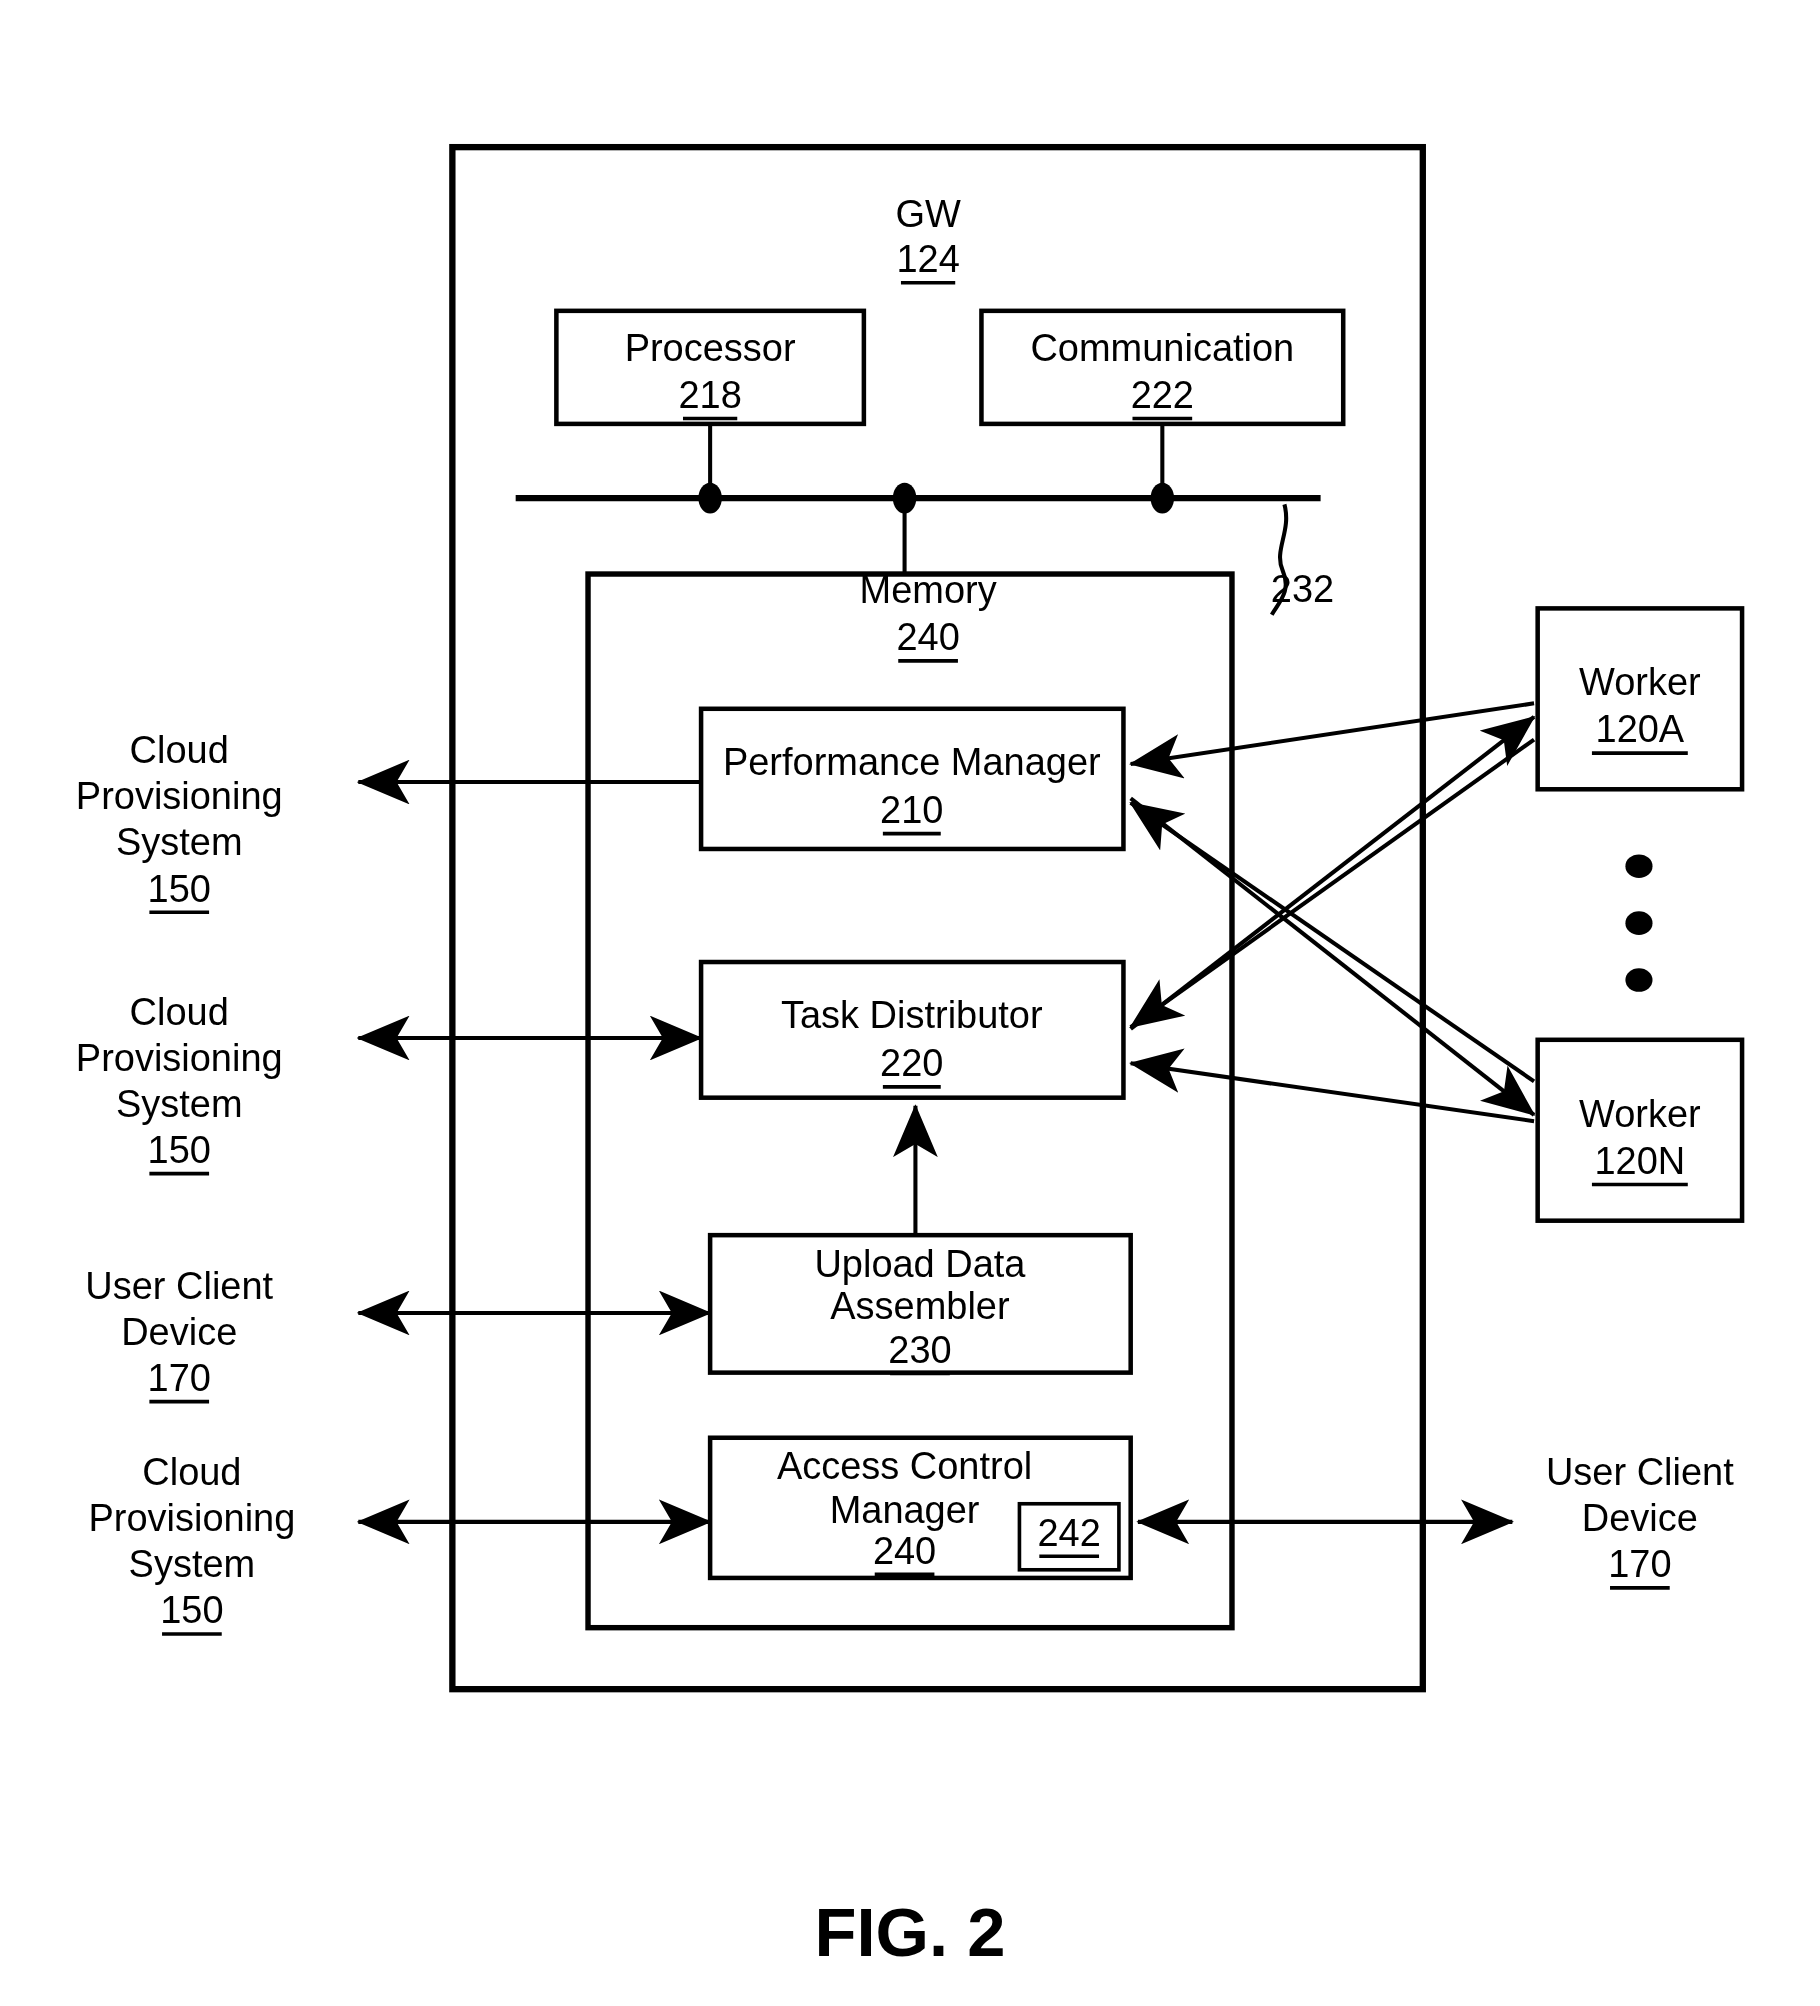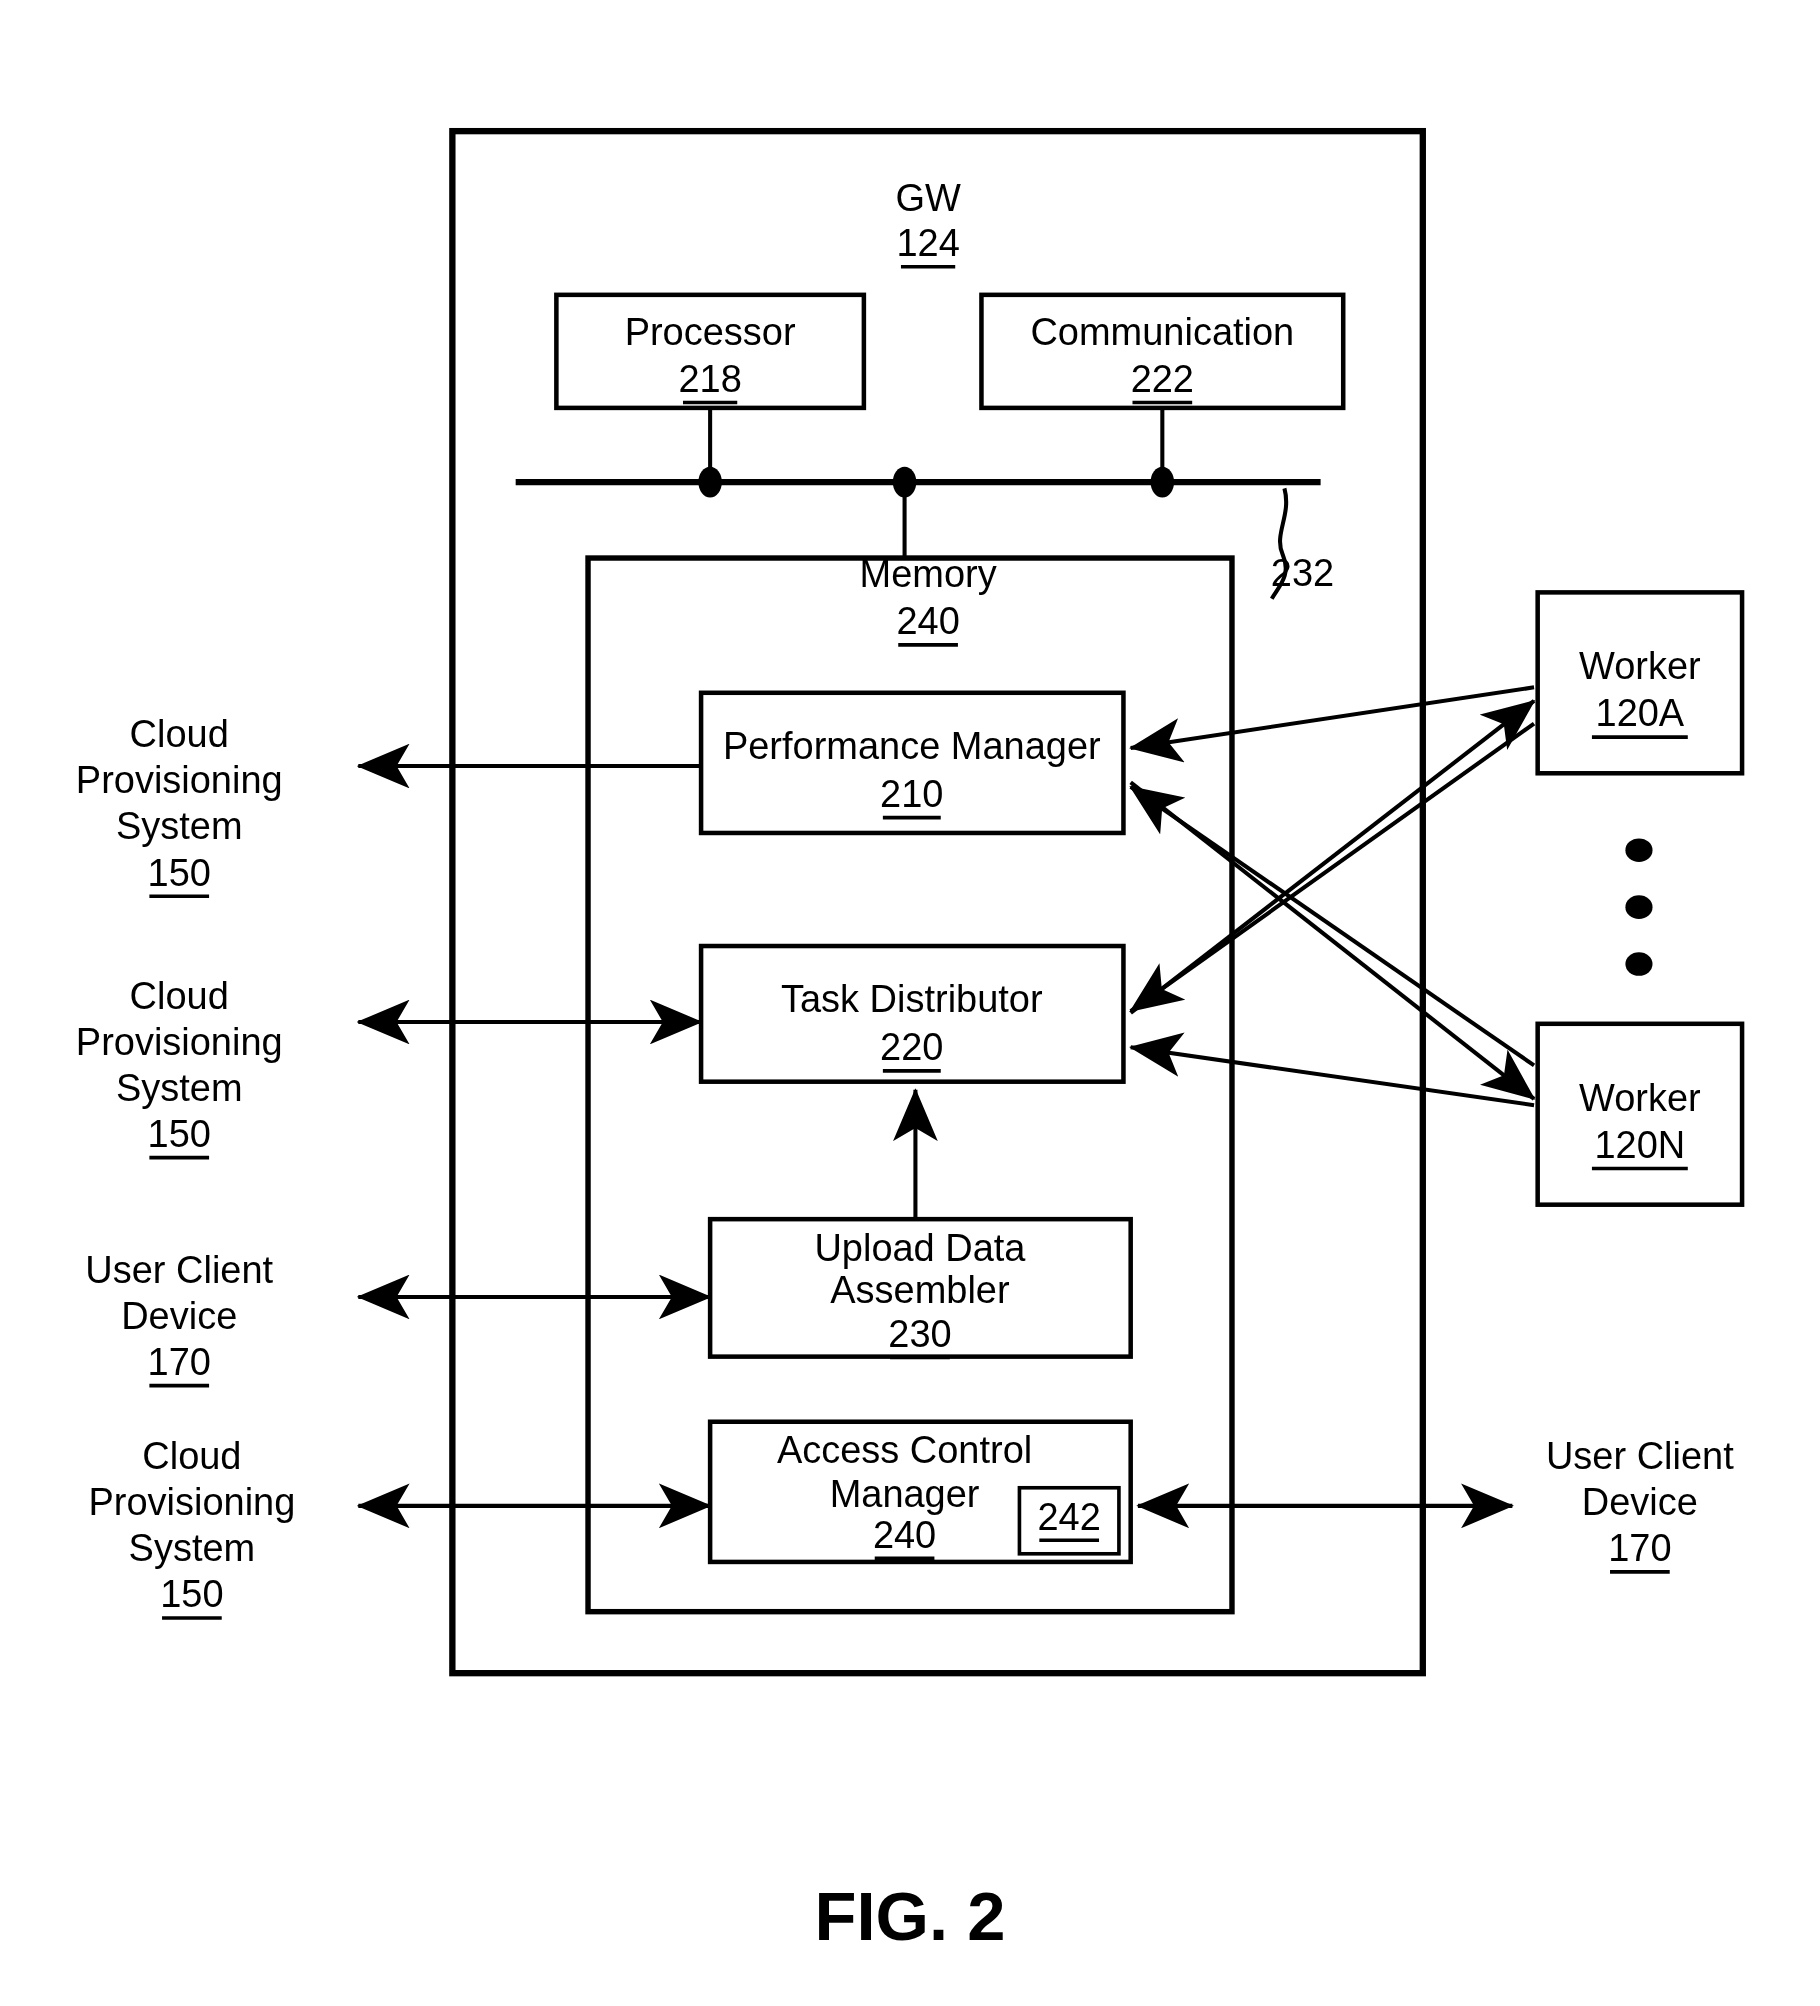--- a/index.html
+++ b/index.html
@@ -11,21 +11,21 @@
     width: 1820px;
     height: 2006px;
     font-family: "Liberation Sans", sans-serif;
     color: #000000;
     position: relative;
     overflow: hidden;
   }
   #figure-root {
     position: absolute;
     left: 0;
-    top: 0;
+    top: 16px;
     width: 1820px;
     height: 1734px;
   }
   svg.diagram {
     display: block;
     width: 1820px;
     height: 2006px;
   }
   .bx { fill: #ffffff; stroke: #000000; }
   .bx-outer { stroke-width: 7; }

